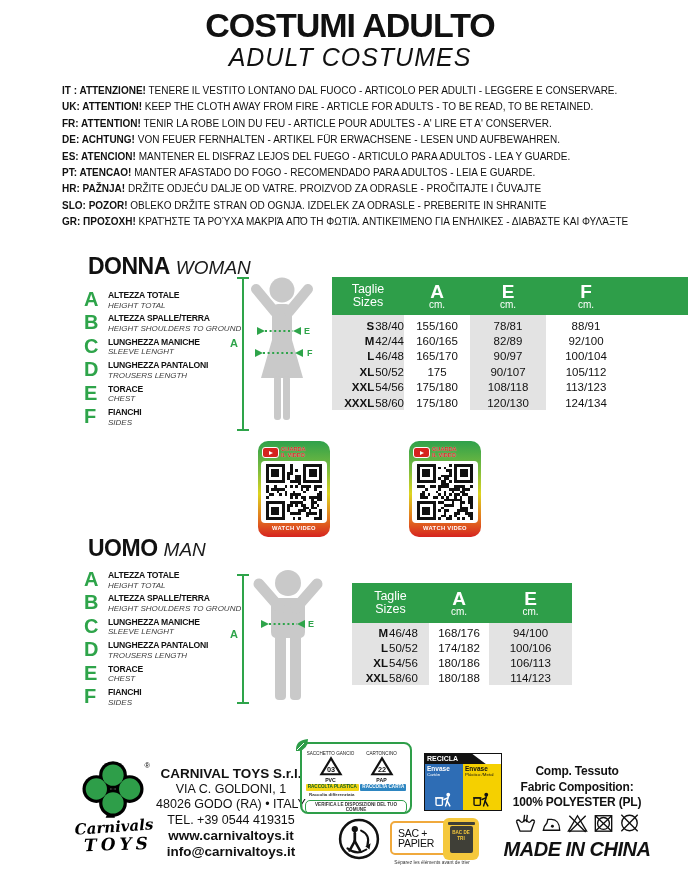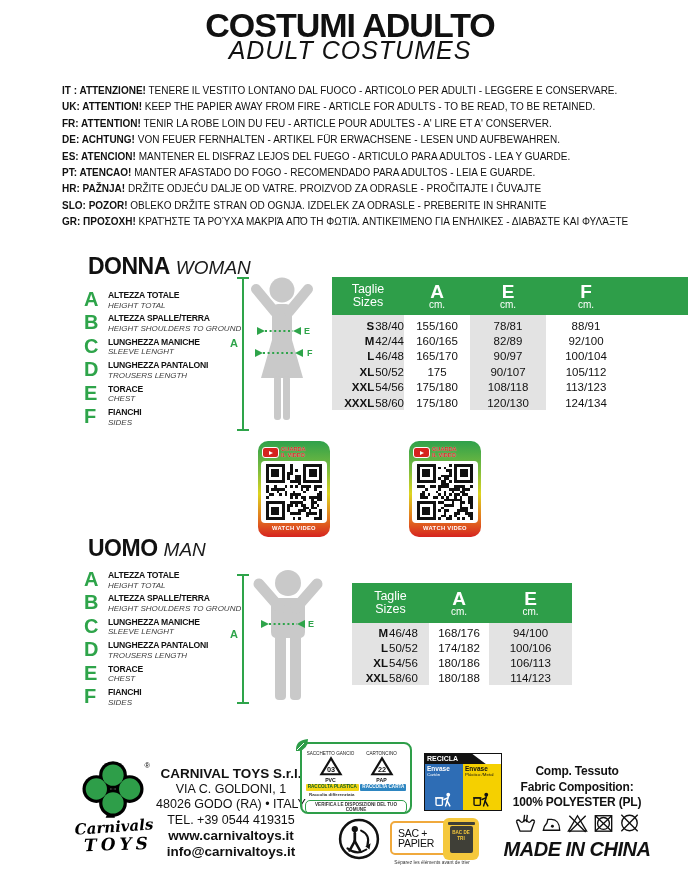--- a/index.html
+++ b/index.html
@@ -6,21 +6,21 @@
     --green:#2e9e49; --letter-green:#2ea44a; --table-gray:#e3e3e3; --qr-red:#d6231f;
     --recicla-blue:#2e6db5; --recicla-yellow:#f5d000; --bin-yellow:#f5c83c; --silhouette-gray:#c9c9c9;
   }
   *{margin:0;padding:0;box-sizing:border-box;}
   html,body{background:#fff;}
   body{font-family:"Liberation Sans",sans-serif;color:#111;}
   #page{position:relative;width:700px;height:869px;background:#fff;overflow:hidden;}
 
   
   .title{position:absolute;top:6px;left:0;width:100%;text-align:center;font-size:34px;font-weight:bold;letter-spacing:-1px;}
-  .subtitle{position:absolute;top:36px;left:0;width:100%;text-align:center;font-size:25px;font-style:italic;letter-spacing:1px;}
+  .subtitle{position:absolute;top:43px;left:0;width:100%;text-align:center;font-size:25px;font-style:italic;letter-spacing:1px;}
 
   
   .warnings{position:absolute;left:62px;top:83px;width:592px;font-size:10px;line-height:16.4px;}
   .warnings b{font-weight:bold;}
 
   
   .sec-title{position:absolute;font-size:23px;font-weight:bold;letter-spacing:-0.5px;}
   .sec-title .en{font-weight:normal;font-style:italic;font-size:19px;letter-spacing:0;margin-left:6px;color:#1a1a1a;}
 
   
@@ -114,21 +114,21 @@
 </head>
 <body>
 
 <div id="page">
 
   <div class="title">COSTUMI ADULTO</div>
   <div class="subtitle">ADULT COSTUMES</div>
 
   <div class="warnings">
     <div><b>IT : ATTENZIONE!</b> <span>TENERE IL VESTITO LONTANO DAL FUOCO - ARTICOLO PER ADULTI - LEGGERE E CONSERVARE.</span></div>
-    <div><b>UK: ATTENTION!</b> <span>KEEP THE PAPIER AWAY FROM FIRE - ARTICLE FOR ADULTS - TO BE READ, TO BE RETAINED.</span></div>
+    <div><b>UK: ATTENTION!</b> <span>KEEP THE CLOTH AWAY FROM FIRE - ARTICLE FOR ADULTS - TO BE READ, TO BE RETAINED.</span></div>
     <div><b>FR: ATTENTION!</b> <span>TENIR LA ROBE LOIN DU FEU - ARTICLE POUR ADULTES  - A' LIRE ET A' CONSERVER.</span></div>
     <div><b>DE: ACHTUNG!</b> <span>VON FEUER FERNHALTEN - ARTIKEL FÜR ERWACHSENE  - LESEN UND AUFBEWAHREN.</span></div>
     <div><b>ES: ATENCION!</b> <span>MANTENER EL DISFRAZ LEJOS DEL FUEGO -  ARTICULO PARA ADULTOS - LEA Y GUARDE.</span></div>
     <div><b>PT: ATENCAO!</b> <span>MANTER AFASTADO DO FOGO - RECOMENDADO PARA ADULTOS - LEIA E GUARDE.</span></div>
     <div><b>HR: PAŽNJA!</b> <span>DRŽITE ODJEĆU DALJE OD VATRE. PROIZVOD ZA ODRASLE - PROČITAJTE I ČUVAJTE</span></div>
     <div><b>SLO: POZOR!</b> <span>OBLEKO DRŽITE STRAN OD OGNJA. IZDELEK ZA ODRASLE - PREBERITE IN SHRANITE</span></div>
     <div><b>GR: ΠΡΟΣΟΧΗ!</b> <span>ΚΡΑΤΉΣΤΕ ΤΑ ΡΟΎΧΑ ΜΑΚΡΙΆ ΑΠΌ ΤΗ ΦΩΤΙΆ. ΑΝΤΙΚΕΊΜΕΝΟ ΓΙΑ ΕΝΉΛΙΚΕΣ - ΔΙΑΒΆΣΤΕ ΚΑΙ ΦΥΛΆΞΤΕ</span></div>
   </div>
 
   <div class="sec-title" style="left:88px;top:253px;">

